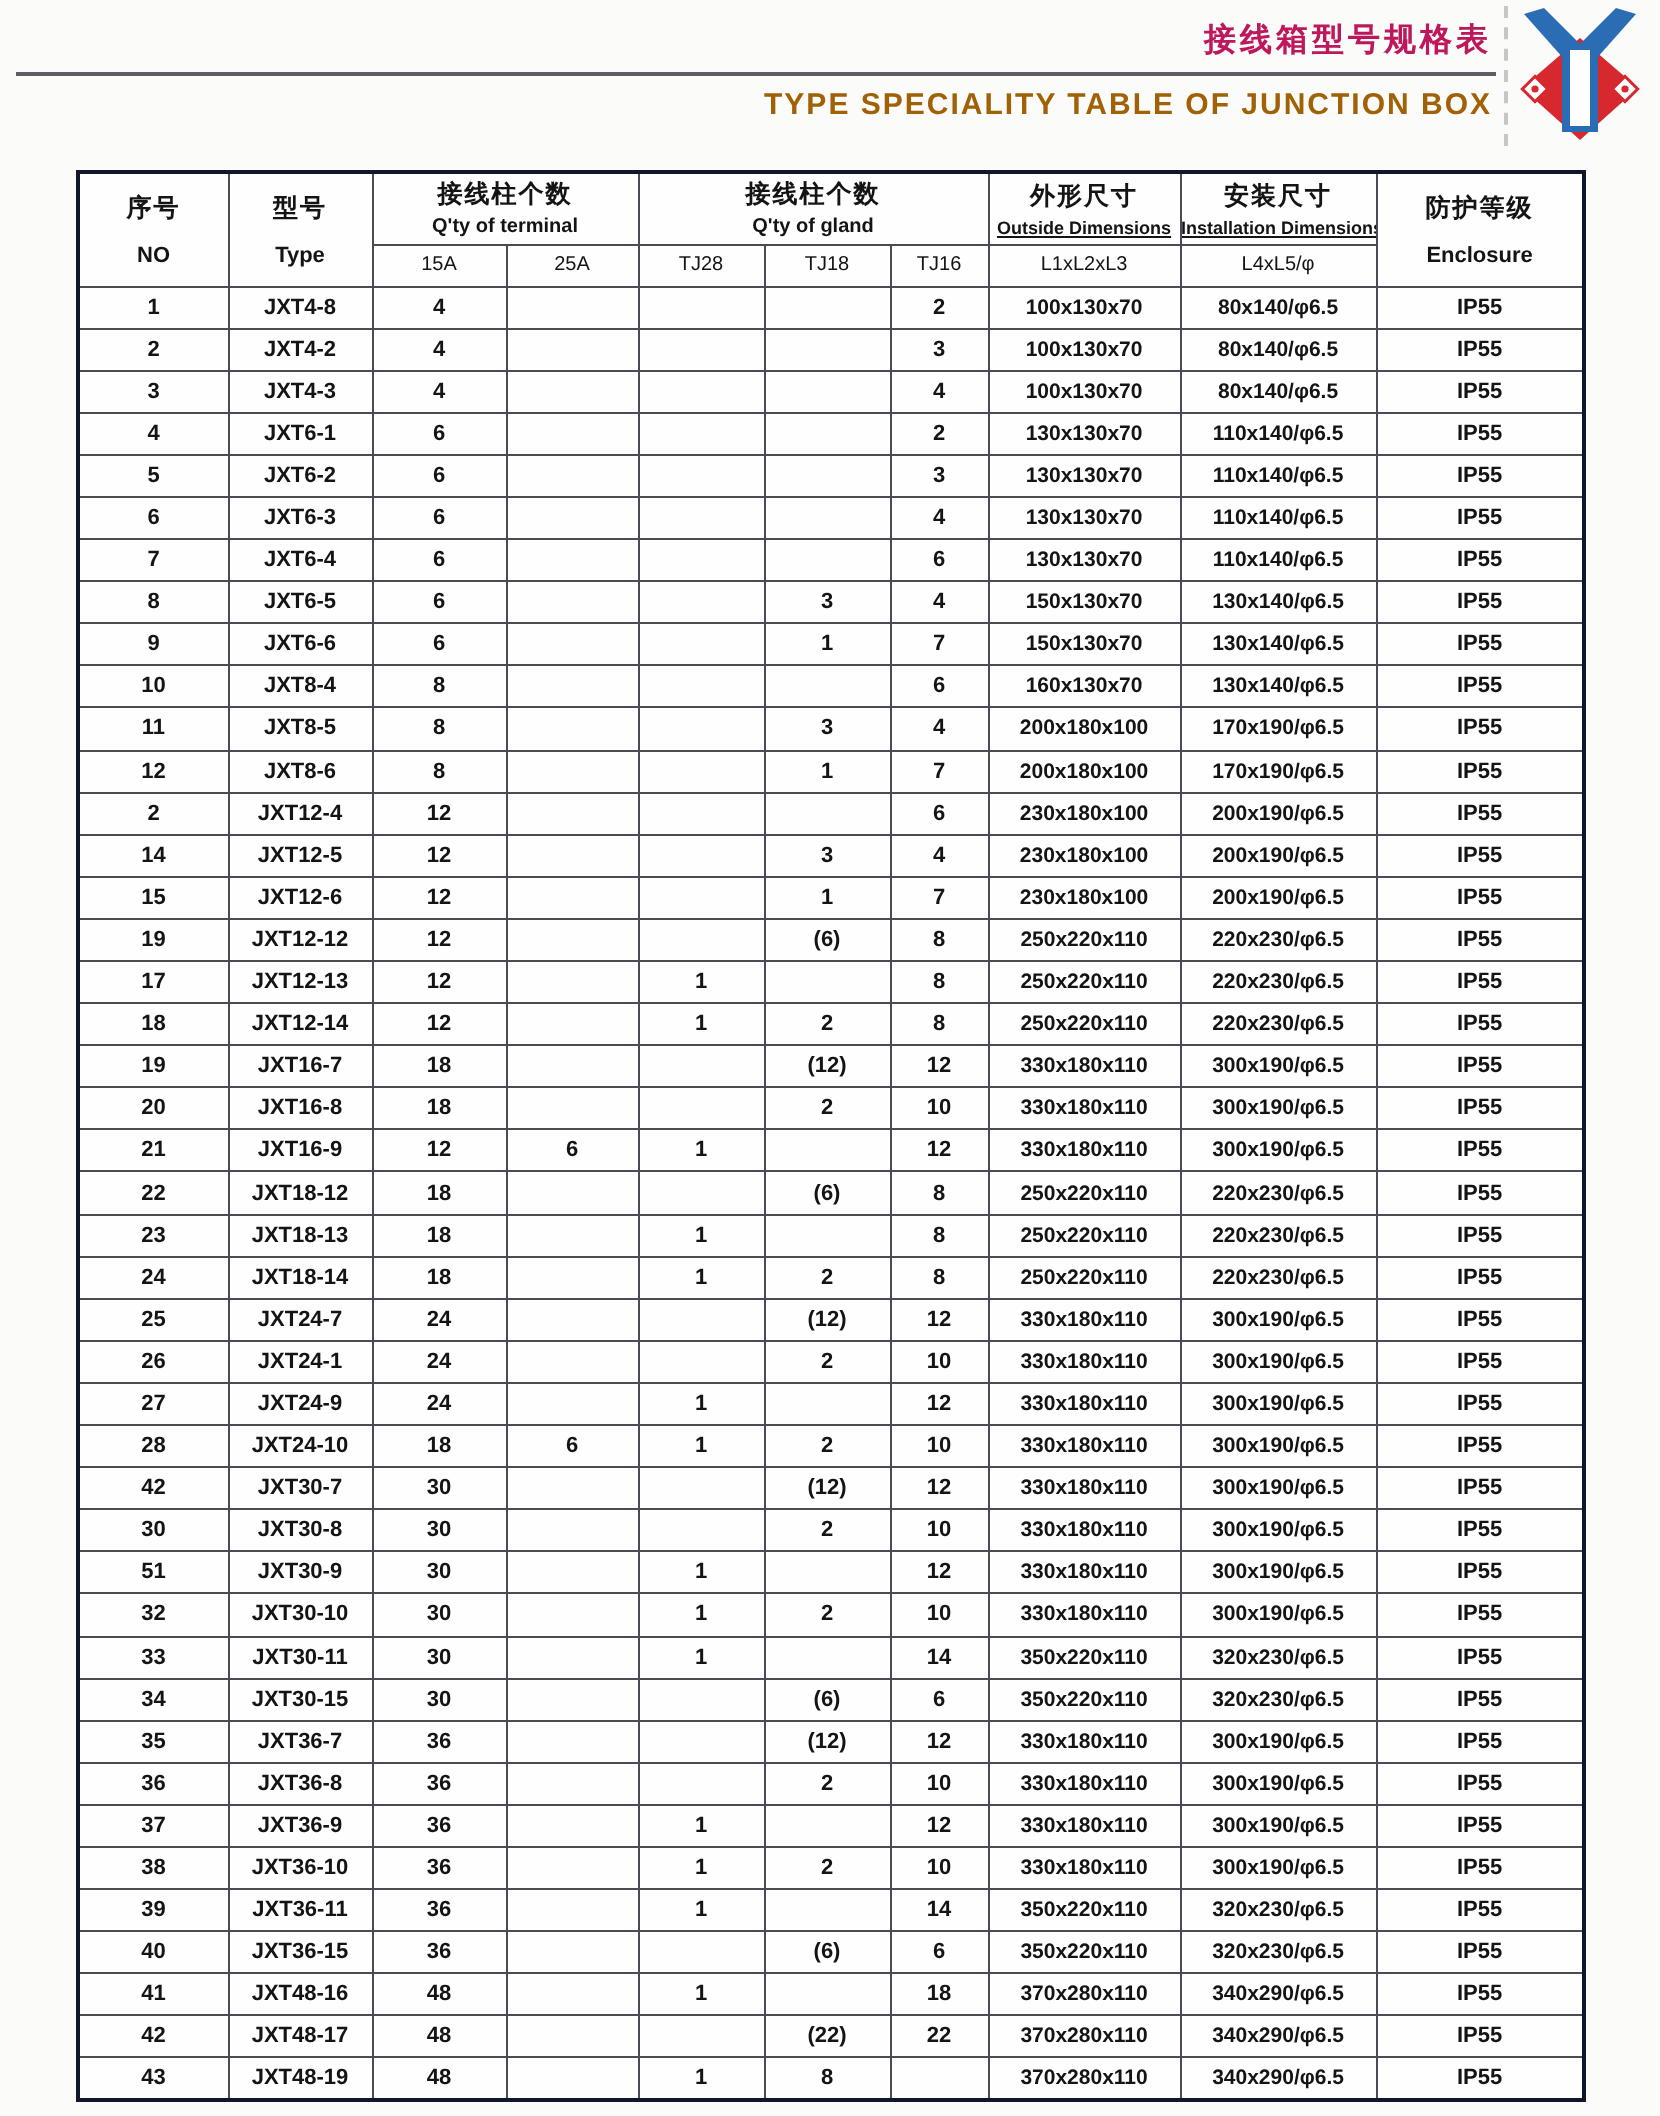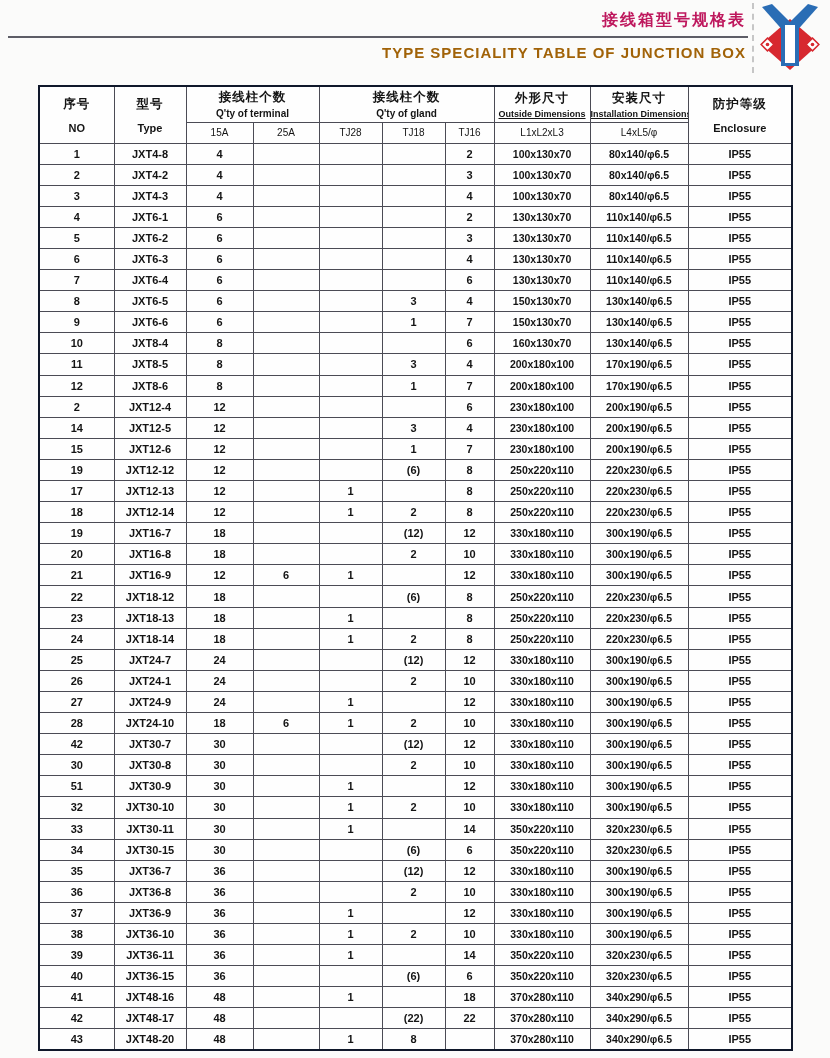--- a/index.html
+++ b/index.html
@@ -649,21 +649,21 @@
         <td></td>
         <td></td>
         <td>(22)</td>
         <td>22</td>
         <td>370x280x110</td>
         <td>340x290/φ6.5</td>
         <td>IP55</td>
       </tr>
       <tr>
         <td>43</td>
-        <td>JXT48-20</td>
+        <td>JXT48-19</td>
         <td>48</td>
         <td></td>
         <td>1</td>
         <td>8</td>
         <td></td>
         <td>370x280x110</td>
         <td>340x290/φ6.5</td>
         <td>IP55</td>
       </tr>
     </tbody>

